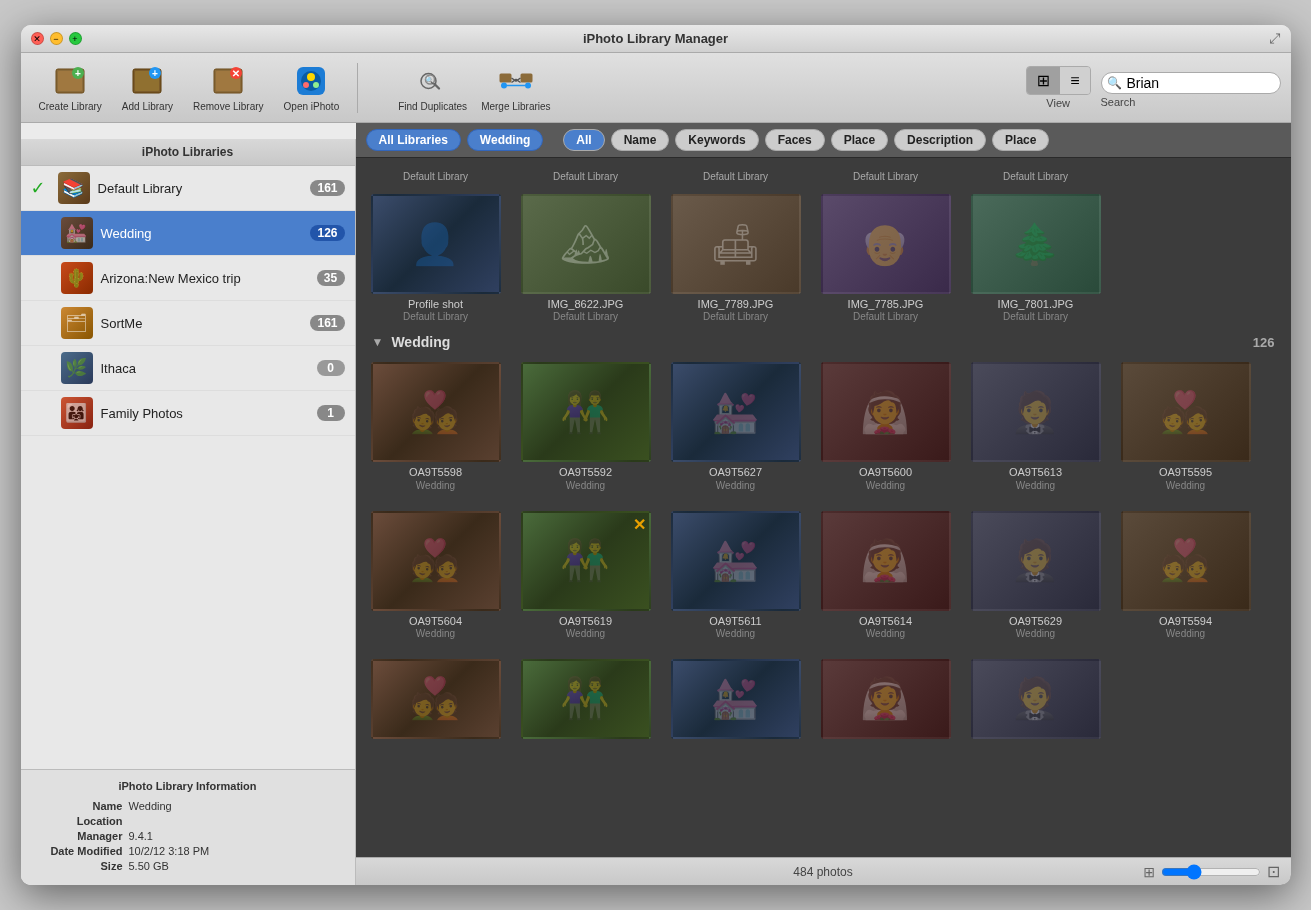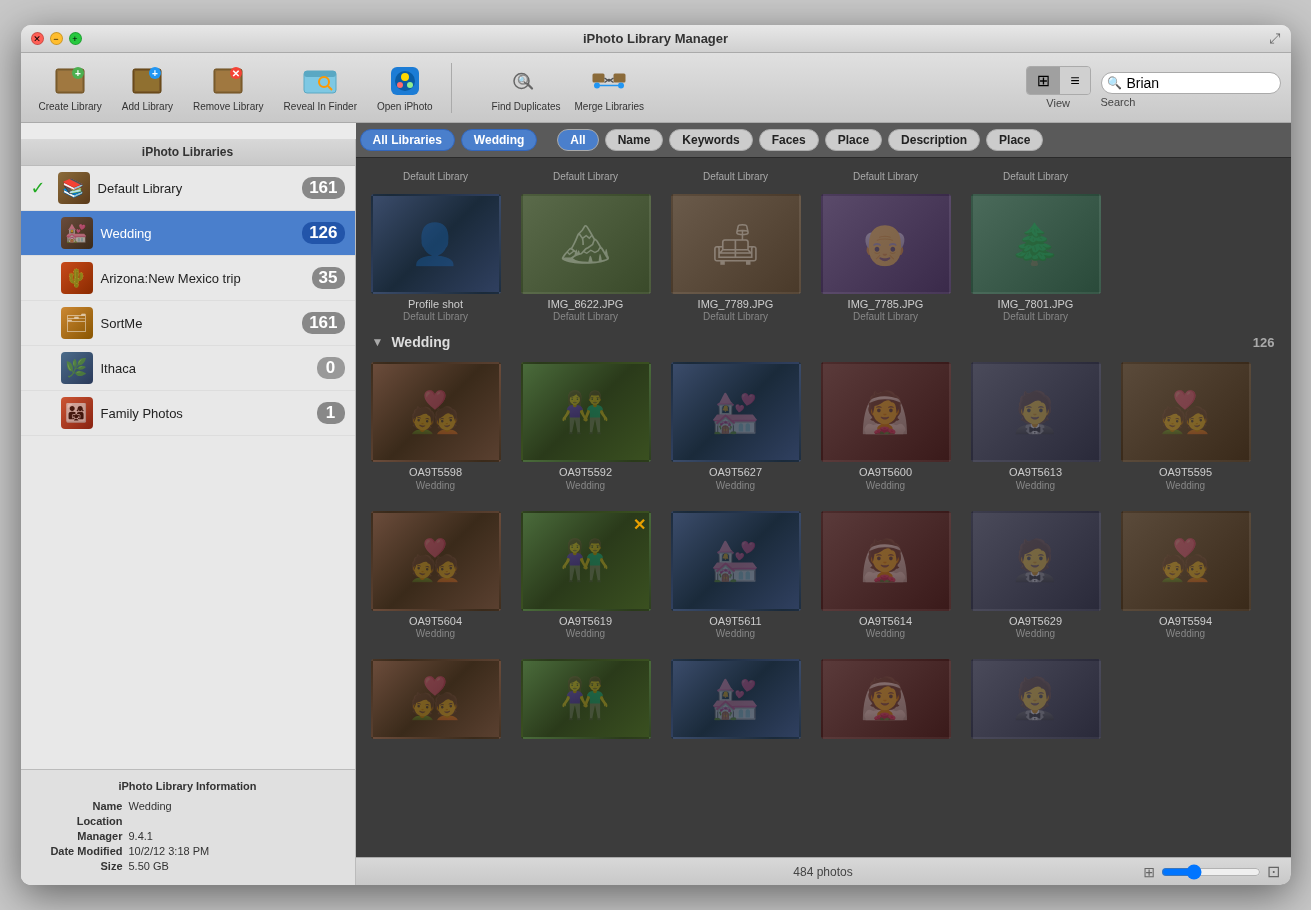--- a/index.html
+++ b/index.html
@@ -205,21 +205,21 @@
       flex: 1;
       font-size: 13px;
       color: #222;
     }
     .sidebar-item.active .sidebar-name { color: white; }
     .sidebar-count {
       background: #888;
       color: white;
       border-radius: 10px;
       padding: 1px 7px;
-      font-size: 17px;
+      font-size: 12px;
       font-weight: 600;
       min-width: 28px;
       text-align: center;
     }
     .sidebar-item.active .sidebar-count { background: #2255aa; }
     .green-check {
       color: #22aa22;
       font-size: 18px;
       margin-right: 4px;
       flex-shrink: 0;
@@ -258,21 +258,21 @@
     .content {
       flex: 1;
       display: flex;
       flex-direction: column;
       background: #3c3c3c;
       overflow: hidden;
     }
     
     .filter-bar {
       background: #5a5a5a;
-      padding: 6px 4px;
+      padding: 6px 10px;
       display: flex;
       align-items: center;
       gap: 6px;
       flex-shrink: 0;
       border-bottom: 1px solid #2a2a2a;
     }
     .filter-pill {
       padding: 3px 12px;
       border-radius: 12px;
       font-size: 12px;
@@ -481,31 +481,20 @@
     <div class="toolbar-btn">
       <div class="toolbar-icon">
         <svg width="36" height="36" viewBox="0 0 36 36">
           <rect x="4" y="6" width="28" height="24" rx="2" fill="#8B6B3A" stroke="#6B4B1A" stroke-width="1"></rect>
           <rect x="6" y="8" width="24" height="20" rx="1" fill="#A07840"></rect>
           <circle cx="26" cy="10" r="6" fill="#F44336"></circle>
           <text x="26" y="14" text-anchor="middle" fill="white" font-size="10" font-weight="bold">✕</text>
         </svg>
       </div>
       <span class="toolbar-label">Remove Library</span>
-    </div>
-    <div class="toolbar-btn">
-      <div class="toolbar-icon">
-        <svg width="36" height="36" viewBox="0 0 36 36">
-          <rect x="2" y="8" width="32" height="22" rx="3" fill="#7EC8E3" stroke="#5AA8C3" stroke-width="1"></rect>
-          <rect x="2" y="8" width="32" height="6" rx="3" fill="#5AA8C3"></rect>
-          <circle cx="22" cy="19" r="5" fill="none" stroke="#FF9800" stroke-width="2"></circle>
-          <line x1="26" y1="23" x2="30" y2="27" stroke="#FF9800" stroke-width="2"></line>
-        </svg>
-      </div>
-      <span class="toolbar-label">Reveal In Finder</span>
     </div>
     <div class="toolbar-btn">
       <div class="toolbar-icon">
         <svg width="36" height="36" viewBox="0 0 36 36">
           <rect x="4" y="4" width="28" height="28" rx="6" fill="#1C7CD5"></rect>
           <circle cx="18" cy="18" r="10" fill="#0A5CA5"></circle>
           <circle cx="18" cy="14" r="4" fill="#FFD700"></circle>
           <circle cx="13" cy="22" r="3" fill="#FF6B6B"></circle>
           <circle cx="23" cy="22" r="3" fill="#90EE90"></circle>
         </svg>

